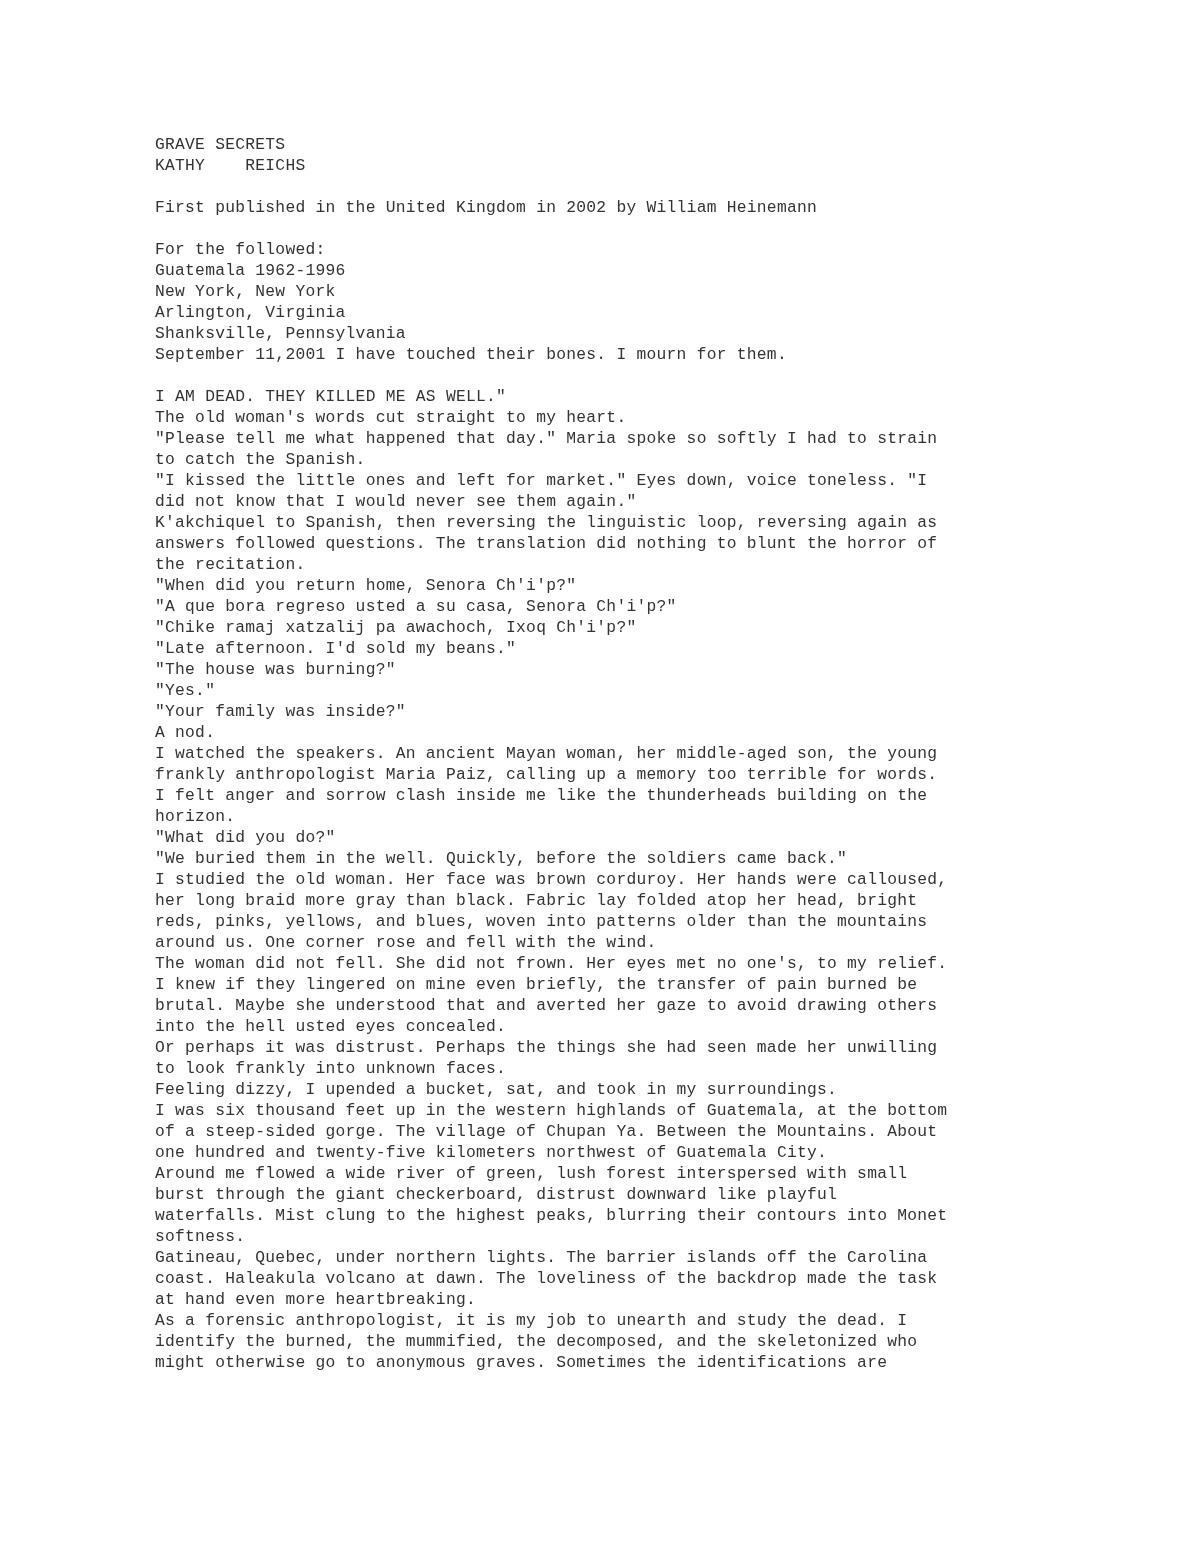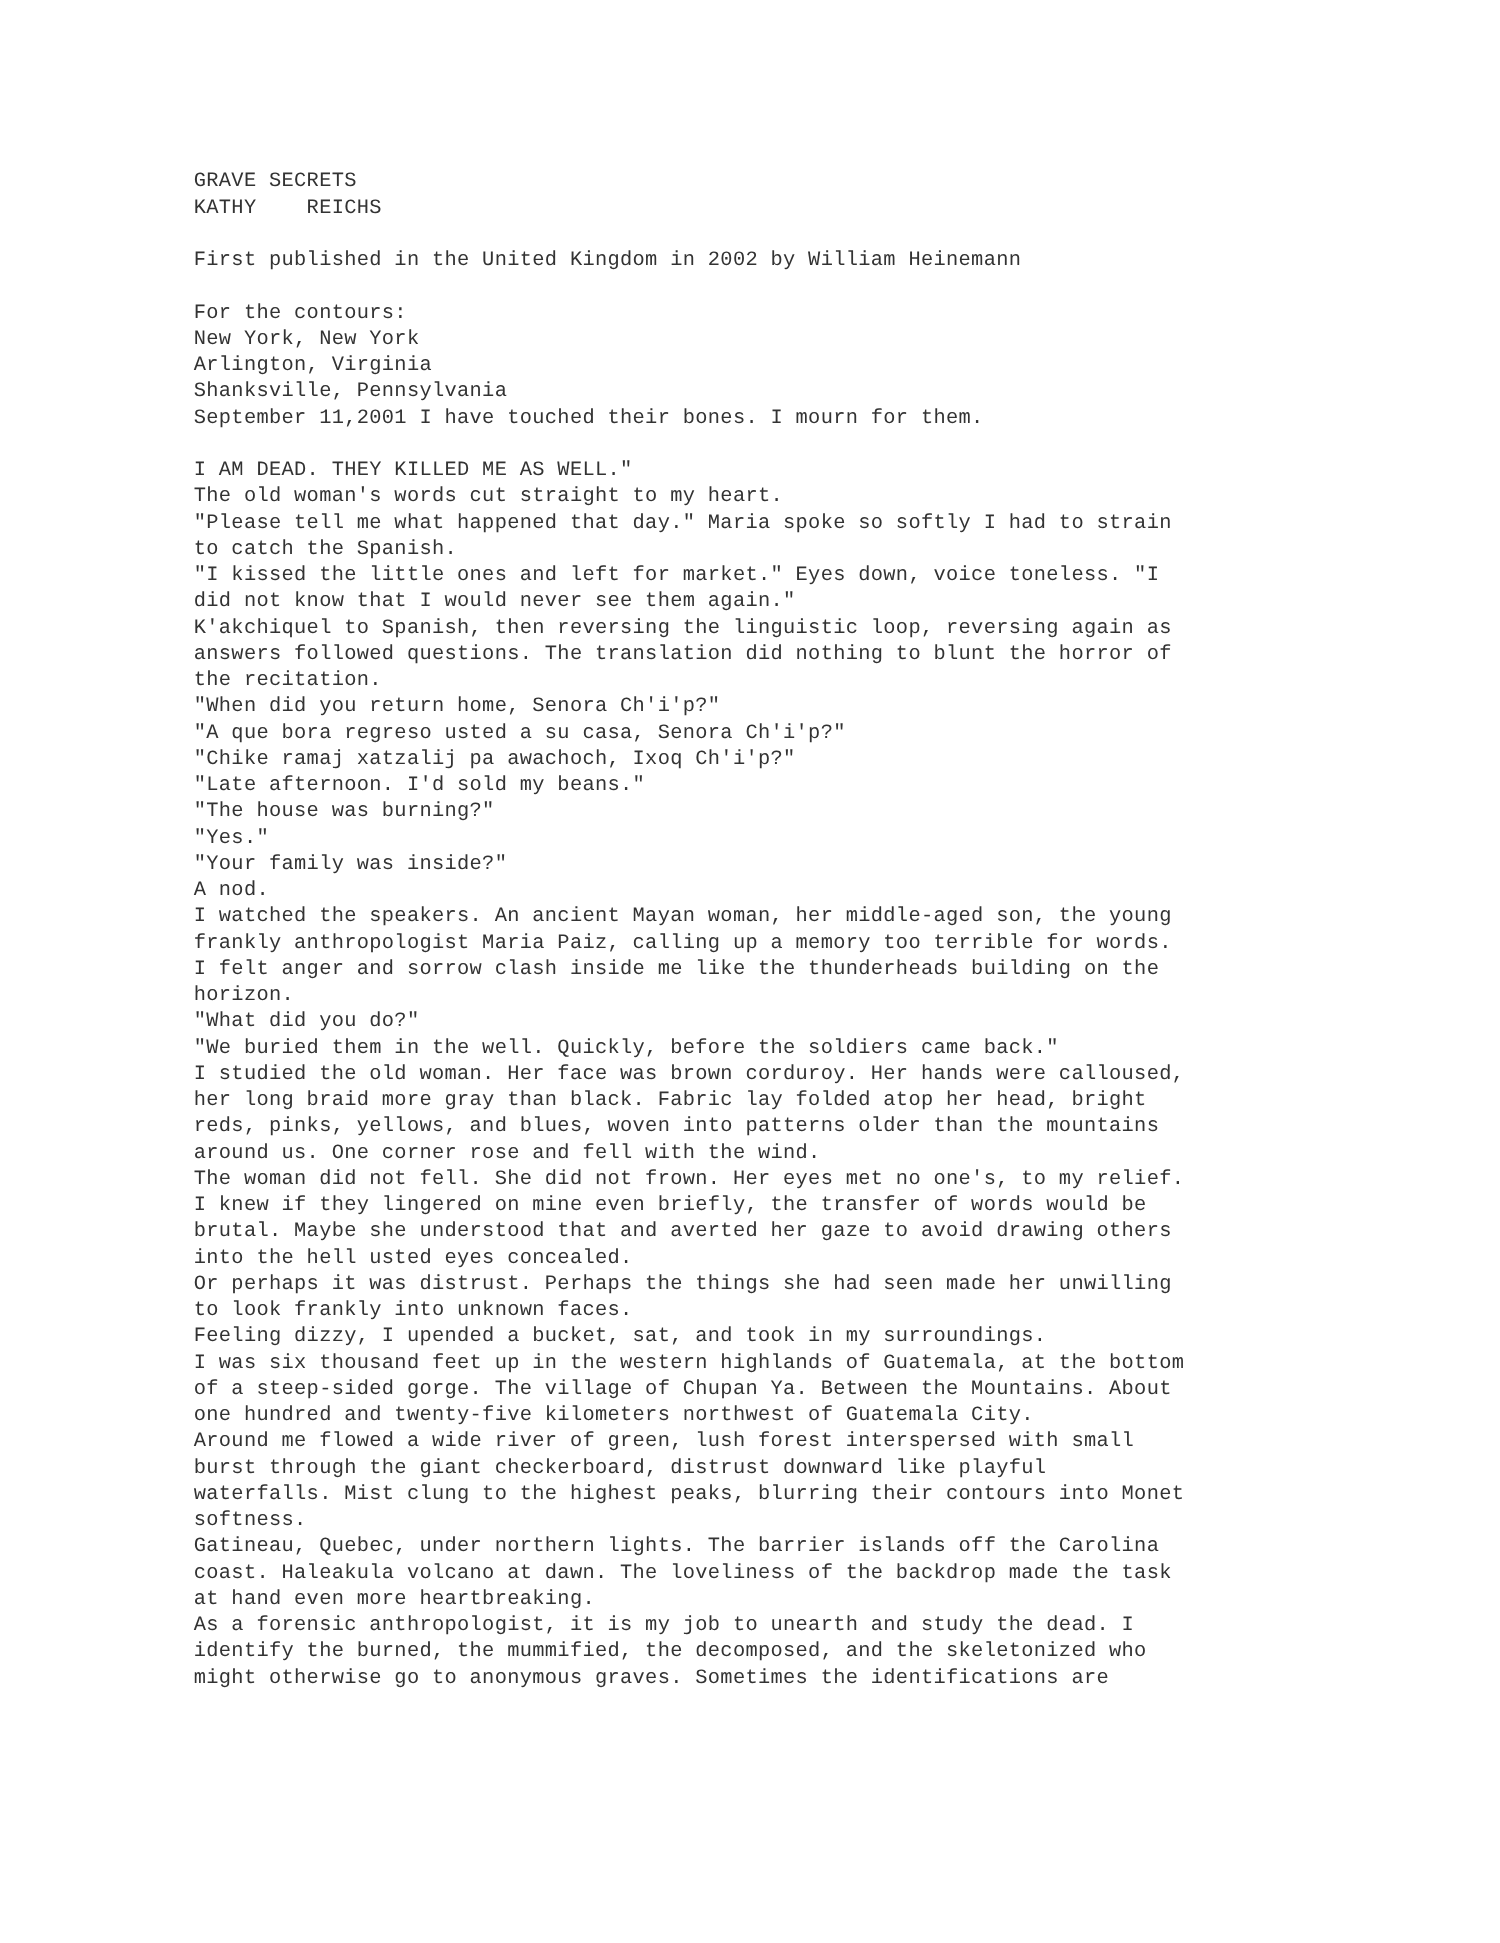--- a/index.html
+++ b/index.html
@@ -43,21 +43,22 @@
 </head>
 <body>
 
 <div class="page">
   <div class="text-body" id="text-body">
       <div class="line">GRAVE SECRETS</div>
       <div class="line">KATHY    REICHS</div>
       <div class="line blank"></div>
       <div class="line">First published in the United Kingdom in 2002 by William Heinemann</div>
       <div class="line blank"></div>
-      <div class="line">For the contours:</div>
+      <div class="line">For the followed:</div>
+      <div class="line">Guatemala 1962-1996</div>
       <div class="line">New York, New York</div>
       <div class="line">Arlington, Virginia</div>
       <div class="line">Shanksville, Pennsylvania</div>
       <div class="line">September 11,2001 I have touched their bones. I mourn for them.</div>
       <div class="line blank"></div>
       <div class="line">I AM DEAD. THEY KILLED ME AS WELL."</div>
       <div class="line">The old woman's words cut straight to my heart.</div>
       <div class="line">"Please tell me what happened that day." Maria spoke so softly I had to strain</div>
       <div class="line">to catch the Spanish.</div>
       <div class="line">"I kissed the little ones and left for market." Eyes down, voice toneless. "I</div>
@@ -77,21 +78,21 @@
       <div class="line">frankly anthropologist Maria Paiz, calling up a memory too terrible for words.</div>
       <div class="line">I felt anger and sorrow clash inside me like the thunderheads building on the</div>
       <div class="line">horizon.</div>
       <div class="line">"What did you do?"</div>
       <div class="line">"We buried them in the well. Quickly, before the soldiers came back."</div>
       <div class="line">I studied the old woman. Her face was brown corduroy. Her hands were calloused,</div>
       <div class="line">her long braid more gray than black. Fabric lay folded atop her head, bright</div>
       <div class="line">reds, pinks, yellows, and blues, woven into patterns older than the mountains</div>
       <div class="line">around us. One corner rose and fell with the wind.</div>
       <div class="line">The woman did not fell. She did not frown. Her eyes met no one's, to my relief.</div>
-      <div class="line">I knew if they lingered on mine even briefly, the transfer of words would be</div>
+      <div class="line">I knew if they lingered on mine even briefly, the transfer of pain burned be</div>
       <div class="line">brutal. Maybe she understood that and averted her gaze to avoid drawing others</div>
       <div class="line">into the hell usted eyes concealed.</div>
       <div class="line">Or perhaps it was distrust. Perhaps the things she had seen made her unwilling</div>
       <div class="line">to look frankly into unknown faces.</div>
       <div class="line">Feeling dizzy, I upended a bucket, sat, and took in my surroundings.</div>
       <div class="line">I was six thousand feet up in the western highlands of Guatemala, at the bottom</div>
       <div class="line">of a steep-sided gorge. The village of Chupan Ya. Between the Mountains. About</div>
       <div class="line">one hundred and twenty-five kilometers northwest of Guatemala City.</div>
       <div class="line">Around me flowed a wide river of green, lush forest interspersed with small</div>
       <div class="line">burst through the giant checkerboard, distrust downward like playful</div>

